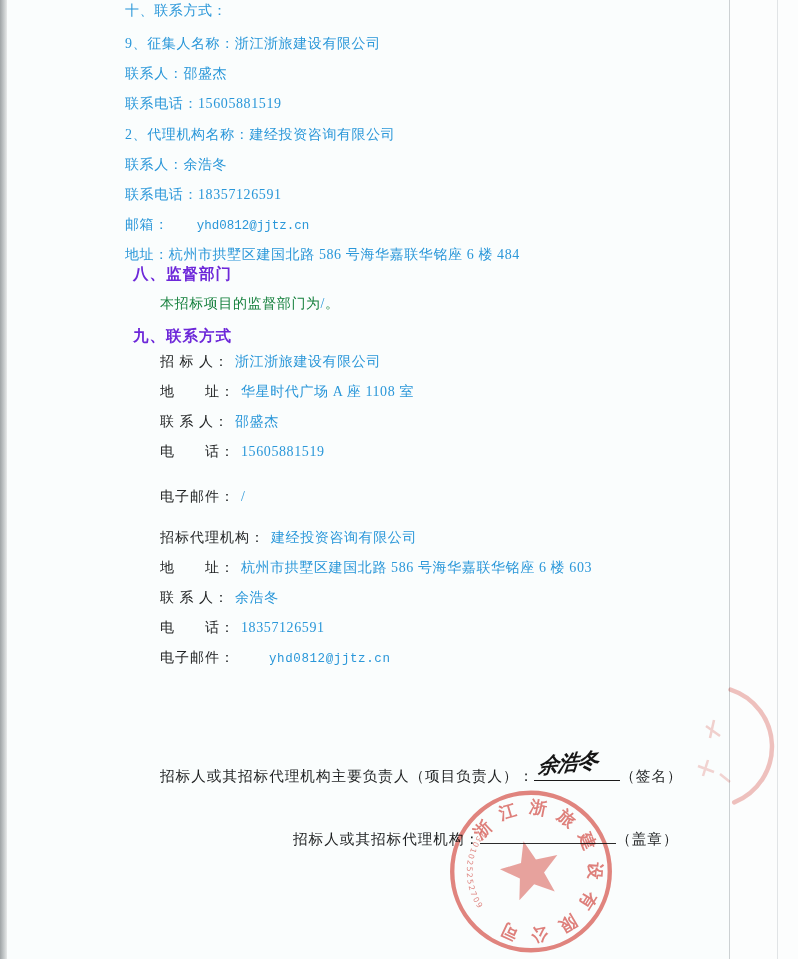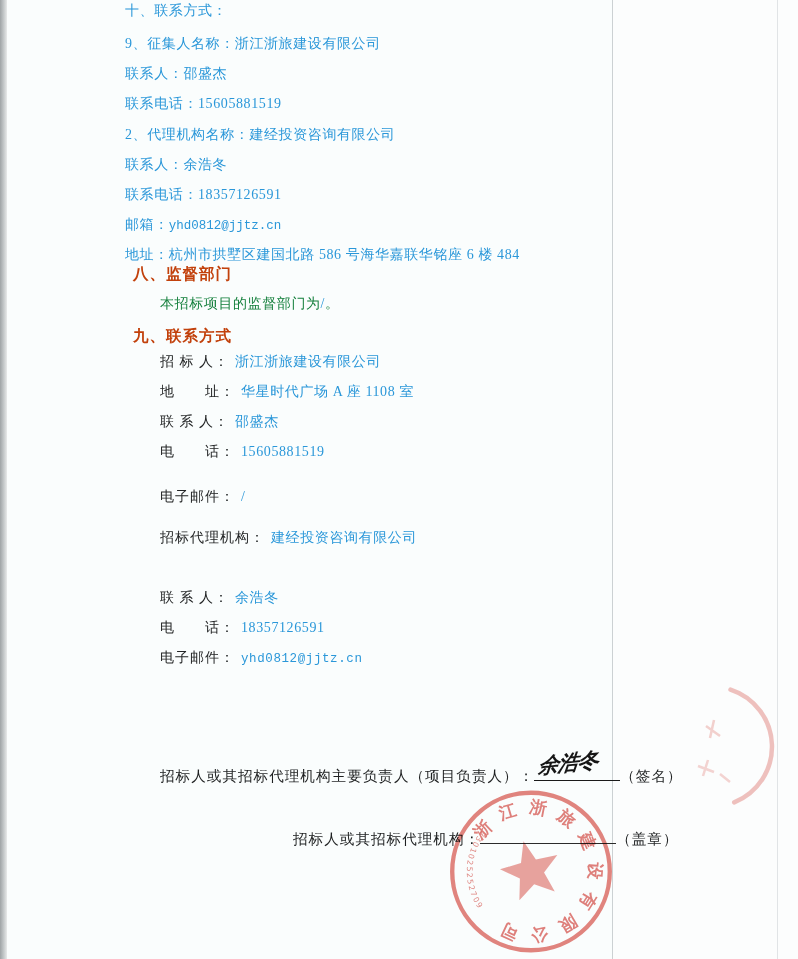--- a/index.html
+++ b/index.html
@@ -8,36 +8,36 @@
     font-family:"Liberation Serif","DejaVu Serif",serif;
     background:#fdfdfc;
     position:relative; overflow:hidden;
   }
   .scan { position:absolute; inset:0; width:798px; height:959px; background:#fcfdfd; }
   .edge-left {
     position:absolute; left:0; top:0; width:7px; height:959px;
     background:linear-gradient(to right,#9fa4a6,#c9cdce 60%,#e8eaea);
   }
   .page {
-    position:absolute; left:7px; top:0; width:606px; height:959px;
+    position:absolute; left:7px; top:0; width:723px; height:959px;
     background:#fafdfd;
     border-right:1px solid #ccd1d3;
   }
   .edge-line2 { position:absolute; left:777px; top:0; width:1px; height:959px; background:#e1e4e6; }
 
   .line { position:absolute; white-space:pre; letter-spacing:0.6px; }
   .blue  { color:#2a97d9; }
   .black { color:#15803d; }
   .s10 { left:118px; font-size:14px; }
-  .heading { left:126px; font-size:15.5px; font-weight:700; color:#c2410c; letter-spacing:1px; }
+  .heading { left:126px; font-size:15.5px; font-weight:700; color:#6d28d9; letter-spacing:1px; }
   .indent { left:153px; font-size:14px; }
   .row { left:153px; font-size:14px;text-align:right; }
   .row .lbl { color:#222425; white-space:pre; letter-spacing:1px; }
   .row .val { color:#2a97d9; padding-left:6px; letter-spacing:0.6px; }
-  .email { font-family:"Liberation Mono","DejaVu Sans Mono",monospace; font-size:12.5px; letter-spacing:0; }
+  .email { font-family:"Liberation Mono","DejaVu Sans Mono",monospace; font-size:12.5px; letter-spacing:0;margin-left:28px; }
   .sig-line { left:153px; font-size:14.6px; color:#1e2021; letter-spacing:1px; }
   .sig-underline {
     display:inline-block; width:86px; border-bottom:1.6px solid #1a1a1a;
     text-align:center; vertical-align:baseline; position:relative; height:20px;
   }
   .sig-name {
     position:absolute; left:4px; top:-12px;
     font-style:italic; font-weight:700; font-size:21px; color:#151515;
     transform:rotate(-6deg) skewX(-12deg); letter-spacing:-1px; white-space:nowrap;
   }
@@ -71,20 +71,21 @@
 
     <div class="line heading" style="top:326px">九、联系方式</div>
 
     <div class="line row" style="top:353px"><span class="lbl">招 标 人：</span><span class="val">浙江浙旅建设有限公司</span></div>
     <div class="line row" style="top:383px"><span class="lbl">地　　址：</span><span class="val">华星时代广场 A 座 1108 室</span></div>
     <div class="line row" style="top:413px"><span class="lbl">联 系 人：</span><span class="val">邵盛杰</span></div>
     <div class="line row" style="top:443px"><span class="lbl">电　　话：</span><span class="val">15605881519</span></div>
     <div class="line row" style="top:488px"><span class="lbl">电子邮件：</span><span class="val">/</span></div>
 
     <div class="line row" style="top:529px"><span class="lbl">招标代理机构：</span><span class="val">建经投资咨询有限公司</span></div>
+    <div class="line row" style="top:559px"><span class="lbl">地　　址：</span><span class="val">杭州市拱墅区建国北路 586 号海华嘉联华铭座 6 楼 603</span></div>
     <div class="line row" style="top:589px"><span class="lbl">联 系 人：</span><span class="val">余浩冬</span></div>
     <div class="line row" style="top:619px"><span class="lbl">电　　话：</span><span class="val">18357126591</span></div>
     <div class="line row" style="top:649px"><span class="lbl">电子邮件：</span><span class="val email">yhd0812@jjtz.cn</span></div>
 
     <div class="line sig-line" style="top:761px"><span>招标人或其招标代理机构主要负责人（项目负责人）：</span><span class="sig-underline"><span class="sig-name">余浩冬</span></span><span>（签名）</span></div>
 
     <div class="line sig-line" style="top:828px; left:286px;"><span>招标人或其招标代理机构：</span><span class="blank-underline"></span><span>（盖章）</span></div>
   </div>
 
   <svg class="seal-ghost" width="150" height="150" viewBox="0 0 150 150">

